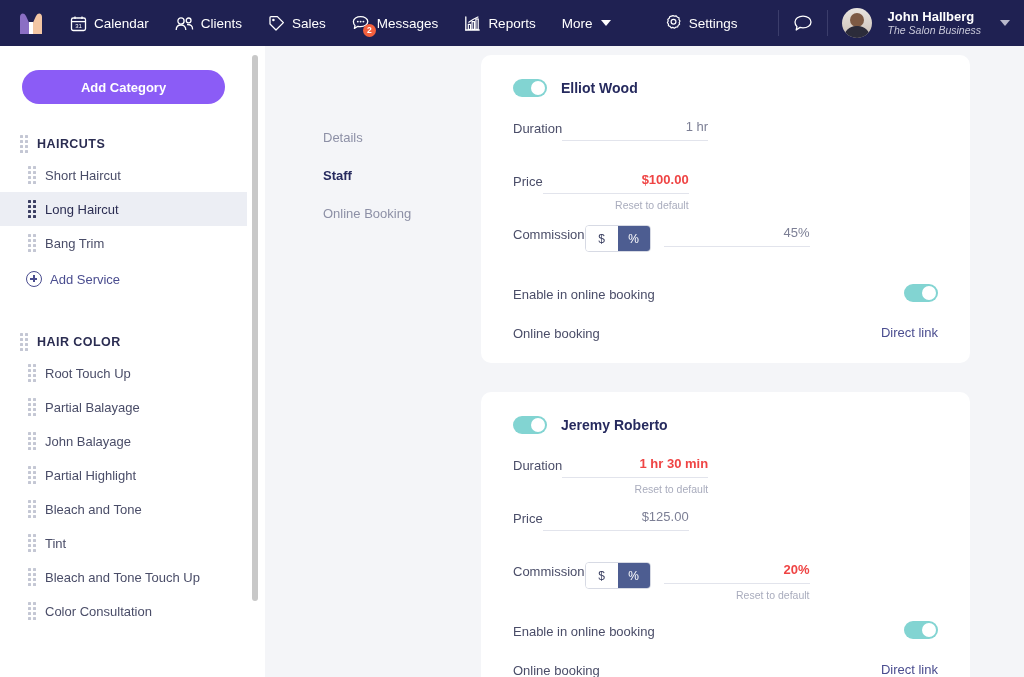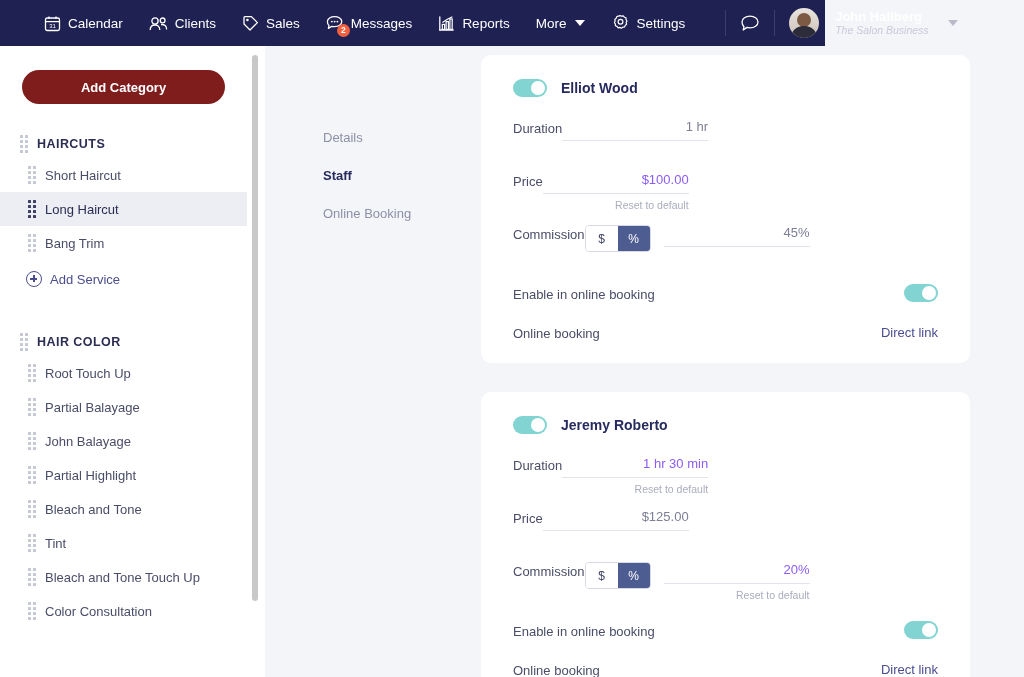--- a/index.html
+++ b/index.html
@@ -5,21 +5,21 @@
   * { box-sizing: border-box; margin: 0; padding: 0; }
   html, body {
     width: 1024px; height: 677px;
     font-family: "Liberation Sans", sans-serif;
     background: #f4f5f8;
     overflow: hidden;
   }
 
   
   .topnav {
-    height: 46px; width: 825px;
+    height: 46px; width: 1024px;
     background: #1f2152;
     display: flex; align-items: center;
     color: #ffffff;
     position: relative;
   }
   .logo { margin-left: 18px; width: 26px; height: 26px; display: block; }
   .nav-items { display: flex; align-items: center; margin-left: 26px; }
   .nav-item {
     display: flex; align-items: center; gap: 7px;
     margin-right: 26px; cursor: pointer;
@@ -57,21 +57,21 @@
   
   .shell { display: flex; height: 631px; width: 1024px; }
 
   
   .sidebar {
     width: 247px; background: #ffffff; height: 631px;
     position: relative; overflow: hidden;
   }
   .add-category-btn {
     display: block; margin: 24px auto 0; width: 203px; height: 34px;
-    background: #7f1d1d; color: #fff; border: none; border-radius: 17px;
+    background: #8b5cf6; color: #fff; border: none; border-radius: 17px;
     font-family: "Liberation Sans", sans-serif;
     font-size: 13px; font-weight: bold; cursor: pointer;
   }
   .cat-header {
     display: flex; align-items: center; gap: 9px;
     padding: 0 0 0 20px; height: 28px; margin-top: 26px;
     font-size: 12.5px; font-weight: bold; color: #2b2d52; letter-spacing: 0.45px;
     cursor: pointer;
   }
   .svc-item {
@@ -143,21 +143,21 @@
     min-height: 42px; padding-top: 14px;
   }
   .row-label { font-size: 13px; color: #4a4d68; padding-top: 2px; }
   .row-right { display: flex; align-items: flex-start; gap: 13px; }
 
   .field { width: 146px; text-align: right; }
   .field-val {
     font-size: 13px; color: #7c7f95; padding-bottom: 6px;
     border-bottom: 1px solid #e2e4ec; cursor: text;
   }
-  .field-val.modified { color: #8b5cf6; font-weight: normal; }
+  .field-val.modified { color: #ef4444; font-weight: bold; }
   .reset {
     font-size: 10.5px; color: #a9acbd; margin-top: 5px; cursor: pointer;
   }
   .reset.hidden { visibility: hidden; }
 
   .seg {
     display: flex; border: 1px solid #d7dae4; border-radius: 4px;
     overflow: hidden; height: 27px; flex: none;
   }
   .seg div {

